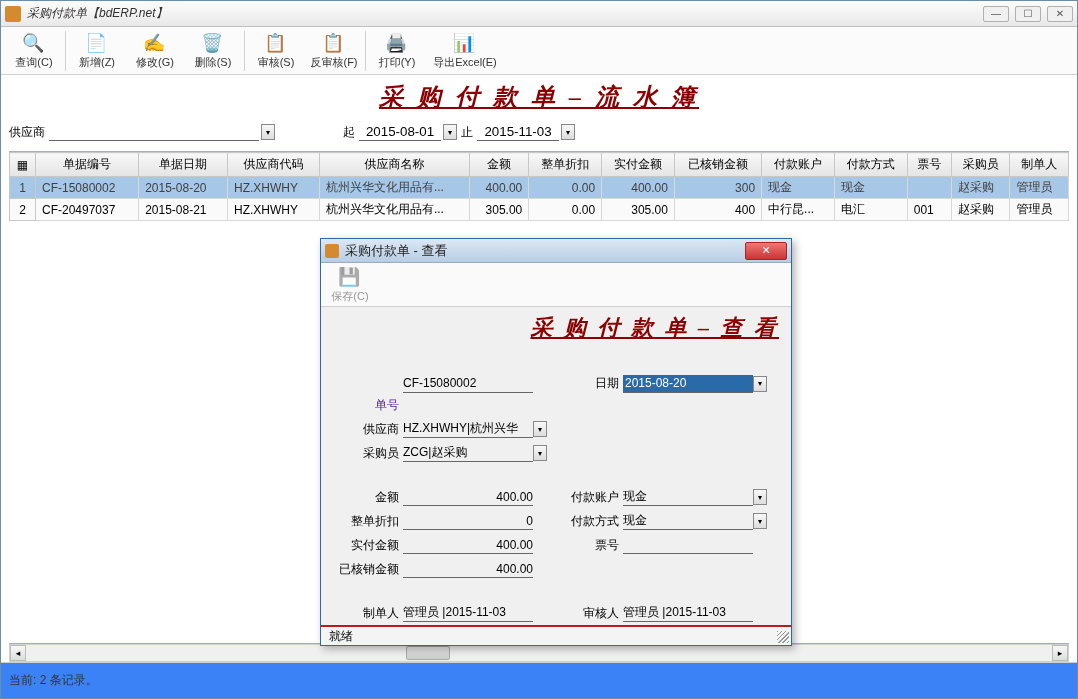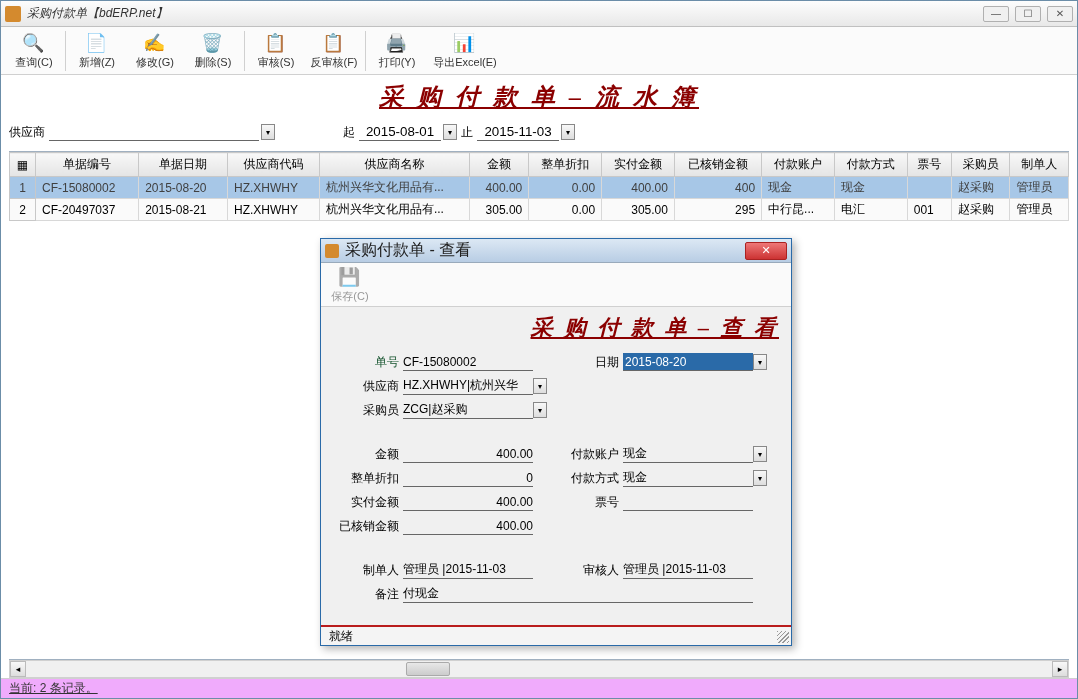--- a/index.html
+++ b/index.html
@@ -41,36 +41,36 @@
 tr.normal td { background: #fafafa; }
 .num-col { text-align: right; }
 .table-icon-head { width: 26px; text-align:center; }
 
 
 .hscroll { height: 18px; margin: 0 8px; background: #f0f0f0; border: 1px solid #d0d0d0; display: flex; align-items: center; }
 .hscroll-btn { width: 16px; height: 16px; background: linear-gradient(#f8f8f8,#ddd); border: 1px solid #bbb; display:flex; align-items:center; justify-content:center; font-size:9px; cursor:pointer; }
 .hscroll-thumb { height: 14px; background: linear-gradient(#e8e8e8,#ccc); border:1px solid #aaa; border-radius:2px; margin-left: 380px; width: 44px; }
 
 
-.statusbar { height: 20px; background: #f0abfc; border-top: 1px solid #d0d0d0; padding: 2px 8px; font-size: 12px; color: #333; display: flex; align-items: center; text-decoration: underline; }
+.statusbar { height: 36px; background: #3b82f6; border-top: 1px solid #d0d0d0; padding: 2px 8px; font-size: 12px; color: #333; display: flex; align-items: center; }
 
 
 .dialog { position: absolute; left: 320px; top: 238px; width: 472px; height: 408px; border: 1px solid #2a6aa8; background: #f0f0f0; box-shadow: 3px 3px 8px rgba(0,0,0,0.3); display: flex; flex-direction: column; }
 .dlg-titlebar { height: 24px; background: linear-gradient(#dce8f4, #b8cde4); border-bottom: 1px solid #9ab; display: flex; align-items: center; padding: 0 4px; }
 .dlg-titlebar-icon { width: 14px; height: 14px; background: #d48a2e; border-radius: 2px; margin-right: 6px; }
-.dlg-title { flex: 1; font-size: 16px; color: #222; }
+.dlg-title { flex: 1; font-size: 13px; color: #222; }
 .dlg-close { width: 42px; height: 18px; background: linear-gradient(#e77,#c33); border: 1px solid #a22; border-radius: 2px; color: #fff; display: flex; align-items: center; justify-content: center; font-size: 11px; cursor: pointer; }
 .dlg-toolbar { height: 44px; background: #fafafa; border-bottom: 1px solid #d0d0d0; display: flex; align-items: center; padding: 2px 4px; }
 .dlg-tb-btn { display: flex; flex-direction: column; align-items: center; width: 50px; height: 40px; justify-content: center; opacity: 0.5; }
 .dlg-body { flex: 1; background: #f0f0f0; padding: 6px 12px; overflow: auto; }
 .dlg-page-title { text-align: right; margin-bottom: 10px; }
 .dlg-page-title-text { font-family: "KaiTi", "STKaiti", serif; font-size: 22px; font-weight: bold; font-style: italic; color: #8b0000; text-decoration: underline; letter-spacing: 3px; }
 .form-grid { display: grid; grid-template-columns: 70px 130px 28px 62px 130px 20px; row-gap: 6px; align-items: center; }
 .form-label { text-align: right; padding-right: 4px; font-size: 12px; }
-.form-label.red { color: #14532d; }
+.form-label.red { color: #4c1d95; margin-top: 44px; }
 .form-input { border: none; border-bottom: 1px solid #666; background: transparent; height: 18px; font-size: 12px; width: 100%; }
 .form-input.right { text-align: right; }
 .form-input.sel { background: #2a6aa8; color: #fff; padding: 0 2px; }
 .form-dropdown { width: 14px; height: 16px; border: 1px solid #888; background: linear-gradient(#f8f8f8,#ddd); display:inline-flex; align-items:center; justify-content:center; font-size:8px; cursor:pointer; }
 .form-spacer { height: 14px; grid-column: 1 / -1; }
 .form-wide { grid-column: 2 / 6; }
 .dlg-status { height: 20px; background: #f4f4f4; border-top: 2px solid #b91c1c; padding: 2px 8px; font-size: 12px; display: flex; align-items: center; }
 .dlg-resize { position: absolute; right: 2px; bottom: 2px; width: 12px; height: 12px; background: repeating-linear-gradient(135deg, #999 0 1px, transparent 1px 3px); cursor: nwse-resize; }
 </style>
 </head>
@@ -166,37 +166,37 @@
       <tbody>
         <tr class="selected">
           <td class="row-num">1</td>
           <td>CF-15080002</td>
           <td>2015-08-20</td>
           <td>HZ.XHWHY</td>
           <td>杭州兴华文化用品有...</td>
           <td class="num-col">400.00</td>
           <td class="num-col">0.00</td>
           <td class="num-col">400.00</td>
-          <td class="num-col">400</td>
+          <td class="num-col">300</td>
           <td>现金</td>
           <td>现金</td>
           <td></td>
           <td>赵采购</td>
           <td>管理员</td>
         </tr>
         <tr class="normal">
           <td class="row-num">2</td>
           <td>CF-20497037</td>
           <td>2015-08-21</td>
           <td>HZ.XHWHY</td>
           <td>杭州兴华文化用品有...</td>
           <td class="num-col">305.00</td>
           <td class="num-col">0.00</td>
           <td class="num-col">305.00</td>
-          <td class="num-col">295</td>
+          <td class="num-col">400</td>
           <td>中行昆...</td>
           <td>电汇</td>
           <td>001</td>
           <td>赵采购</td>
           <td>管理员</td>
         </tr>
       </tbody>
     </table>
   </div>
 

